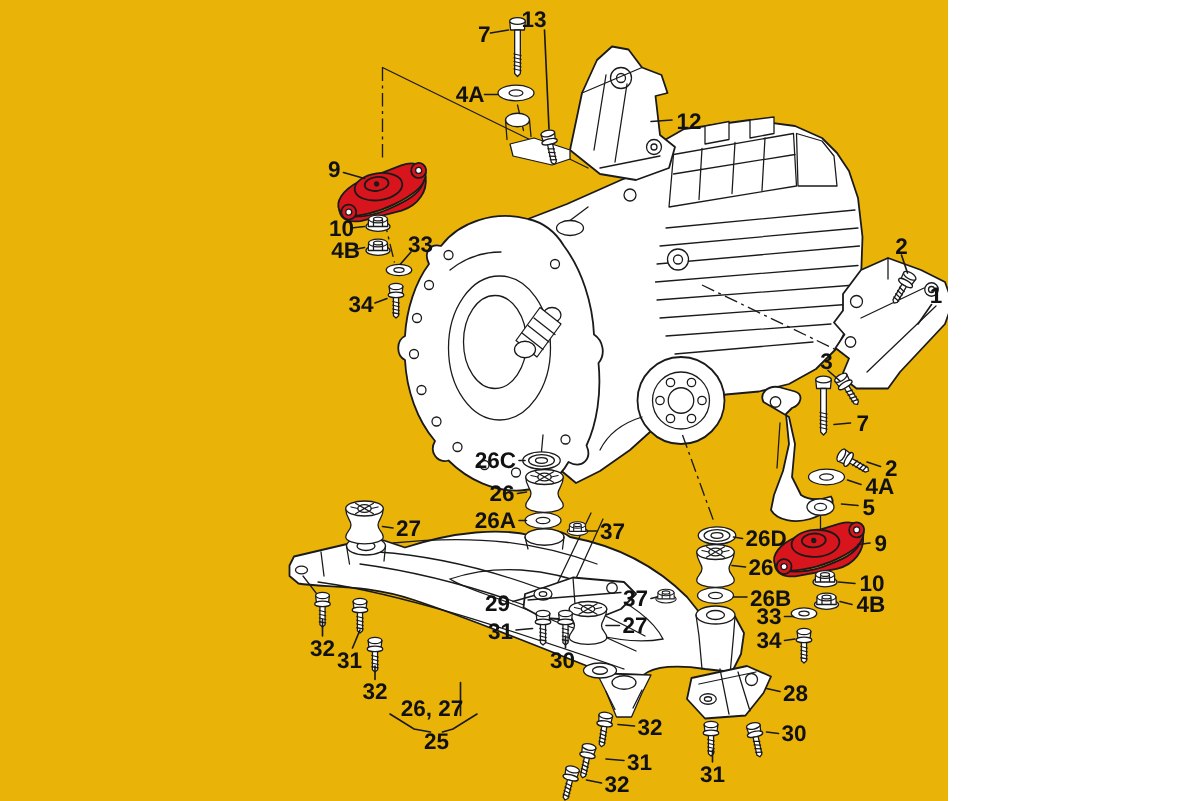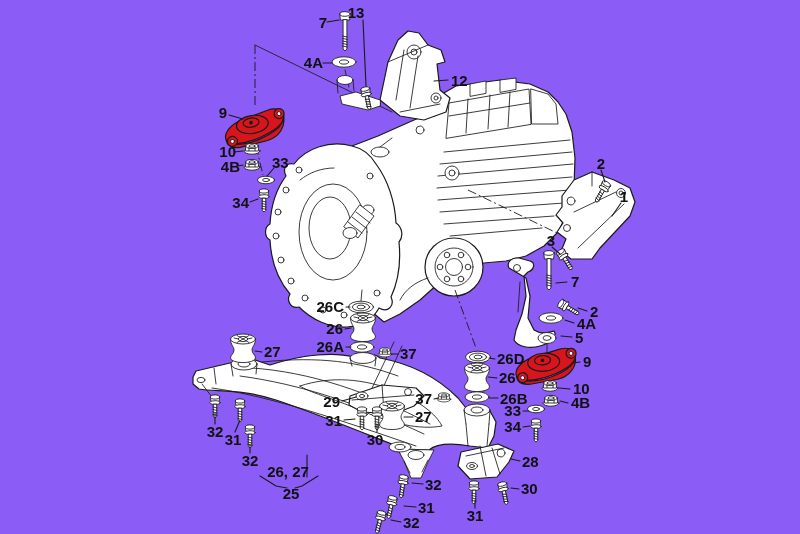--- a/index.html
+++ b/index.html
@@ -1,16 +1,16 @@
 <!DOCTYPE html>
 <html style="--hl: #d8151c;"><head>
 <meta charset="utf-8">
 <style>
   html,body{margin:0;padding:0;background:#fff;}
-  .stage{position:relative;width:800px;height:534px;background:#8b5cf6;overflow:hidden;
+  .stage{position:relative;width:632px;height:534px;background:#eab308;overflow:hidden;
          font-family:"Liberation Sans",sans-serif;}
   svg{position:absolute;left:0;top:0;}
   .d{fill:#ffffff;stroke:#1a1a1a;stroke-width:1.2;stroke-linejoin:round;stroke-linecap:round;}
   .t{stroke-width:0.85;}
   .n{fill:none;stroke:#1a1a1a;stroke-width:0.85;stroke-linecap:round;}
   .red{fill:var(--hl,#d8151c);}
   .lead{stroke:#1a1a1a;stroke-width:1.1;stroke-linecap:round;fill:none;}
   .dd{stroke:#1a1a1a;stroke-width:0.9;fill:none;stroke-dasharray:9 3 2 3;}
   text.callout{font:700 15px "Liberation Sans",sans-serif;fill:#111;cursor:pointer;}
 </style>

